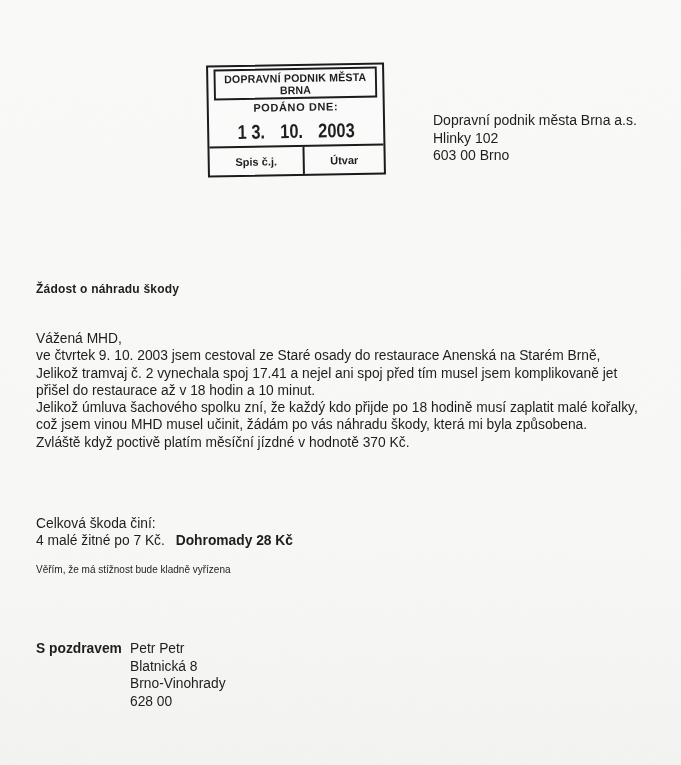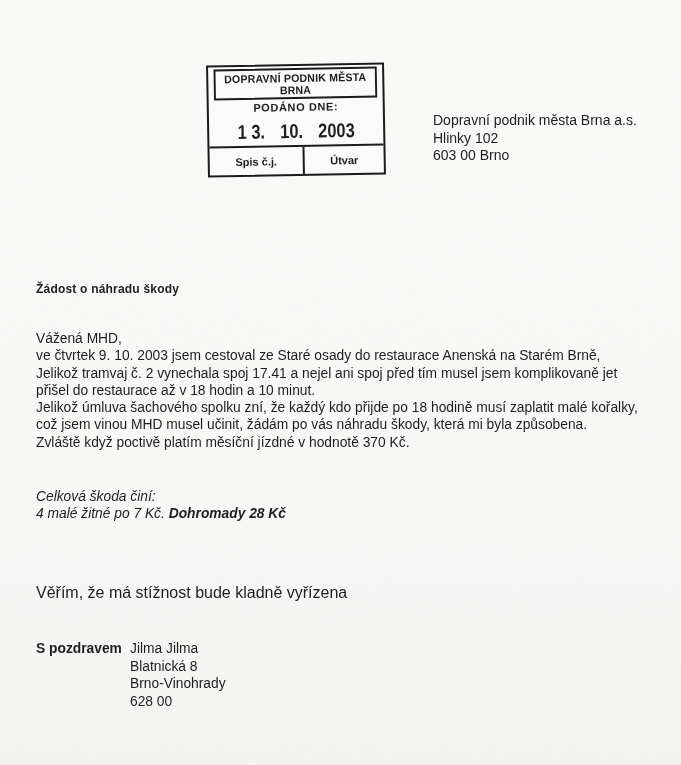--- a/index.html
+++ b/index.html
@@ -75,36 +75,35 @@
   .title{
     position:absolute;left:36px;top:282px;
     font-size:12px;font-weight:bold;letter-spacing:0.2px;
   }
   .body-block{
     position:absolute;left:36px;top:330px;
     font-size:13.8px;line-height:17.3px;
     white-space:nowrap;
   }
   .damage-block{
-    position:absolute;left:36px;top:488px;
+    position:absolute;left:36px;top:515px;
     font-size:13.8px;line-height:17.3px;
     white-space:nowrap;
-    font-style:italic;
   }
   .closing{
-    position:absolute;left:36px;top:584px;
-    font-size:16px;
+    position:absolute;left:36px;top:564px;
+    font-size:10px;
   }
   .signoff{
     position:absolute;left:36px;top:640px;
     font-size:13.8px;line-height:17.5px;
     display:flex;
   }
   .signoff-label{width:94px;font-weight:bold;}
-  .bold{font-weight:bold;}
+  .bold{font-weight:bold;margin-left:7px;}
   .line{min-height:17.3px;}
 </style>
 </head>
 <body>
 
 <div class="page">
 
   <svg class="noise" width="681" height="765" xmlns="http://www.w3.org/2000/svg">
     <filter id="grain">
       <feTurbulence type="fractalNoise" baseFrequency="0.9" numOctaves="2" stitchTiles="stitch"></feTurbulence>
@@ -148,20 +147,20 @@
   <div class="damage-block">
     <div class="line">Celková škoda činí:</div>
     <div class="line"><span>4 malé žitné po 7 Kč. </span><span class="bold">Dohromady 28 Kč</span></div>
   </div>
 
   <div class="closing">Věřím, že má stížnost bude kladně vyřízena</div>
 
   <div class="signoff">
     <div class="signoff-label">S pozdravem</div>
     <div>
-      <div class="line">Jilma Jilma</div>
+      <div class="line">Petr Petr</div>
       <div class="line">Blatnická 8</div>
       <div class="line">Brno-Vinohrady</div>
       <div class="line">628 00</div>
     </div>
   </div>
 
 </div>
 
 </body></html>

